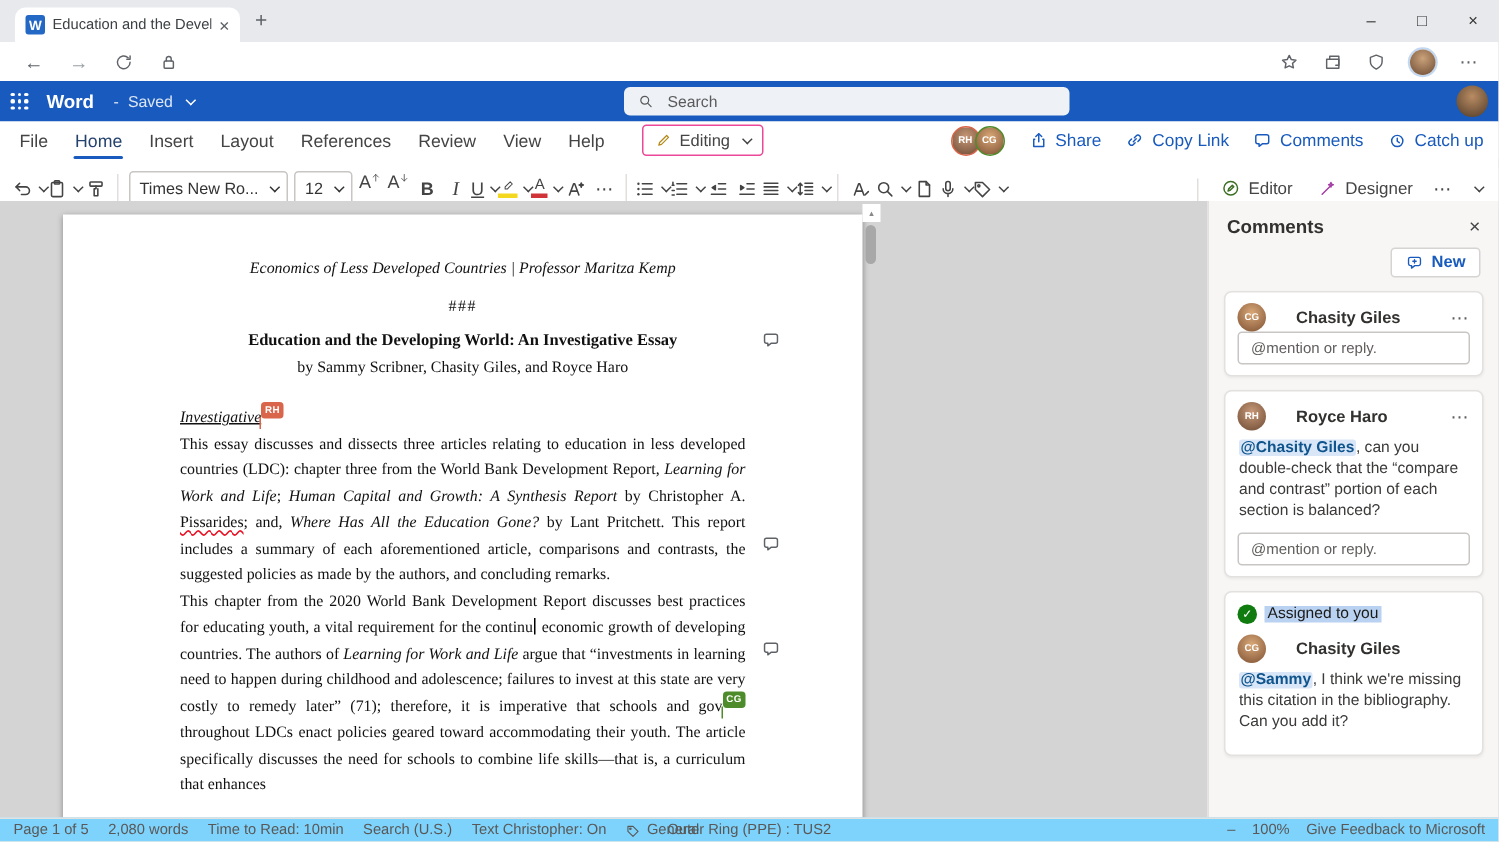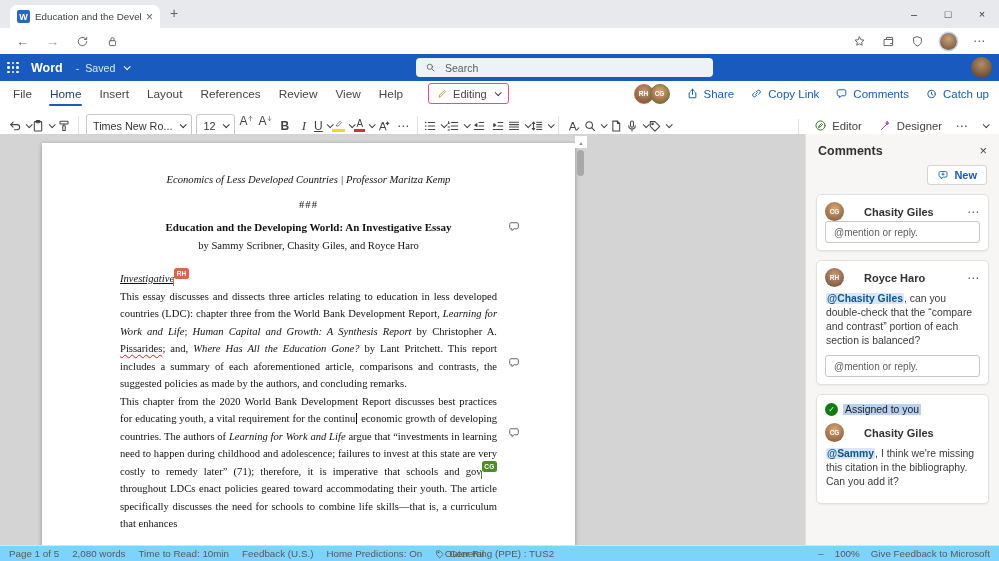--- a/index.html
+++ b/index.html
@@ -550,22 +550,22 @@
 
     </div>
   </div>
 </div>
 
 <div class="statusbar">
   <div class="sb-left">
     <span class="sb-item">Page 1 of 5</span>
     <span class="sb-item">2,080 words</span>
     <span class="sb-item">Time to Read: 10min</span>
-    <span class="sb-item">Feedback (U.S.)</span>
-    <span class="sb-item">Home Predictions: On</span>
+    <span class="sb-item">Search (U.S.)</span>
+    <span class="sb-item">Text Christopher: On</span>
     <span class="sb-item">
       <svg class="ic" viewBox="0 0 16 16">
           <path d="M2.6 8.4V3h5.4l5.4 5.4-5.4 5.4z"></path>
           <circle cx="5.2" cy="5.6" r=".8"></circle>
         </svg>
       <span>General</span>
     </span>
   </div>
   <span class="sb-center">Outer Ring (PPE) : TUS2</span>
   <div class="sb-right">

